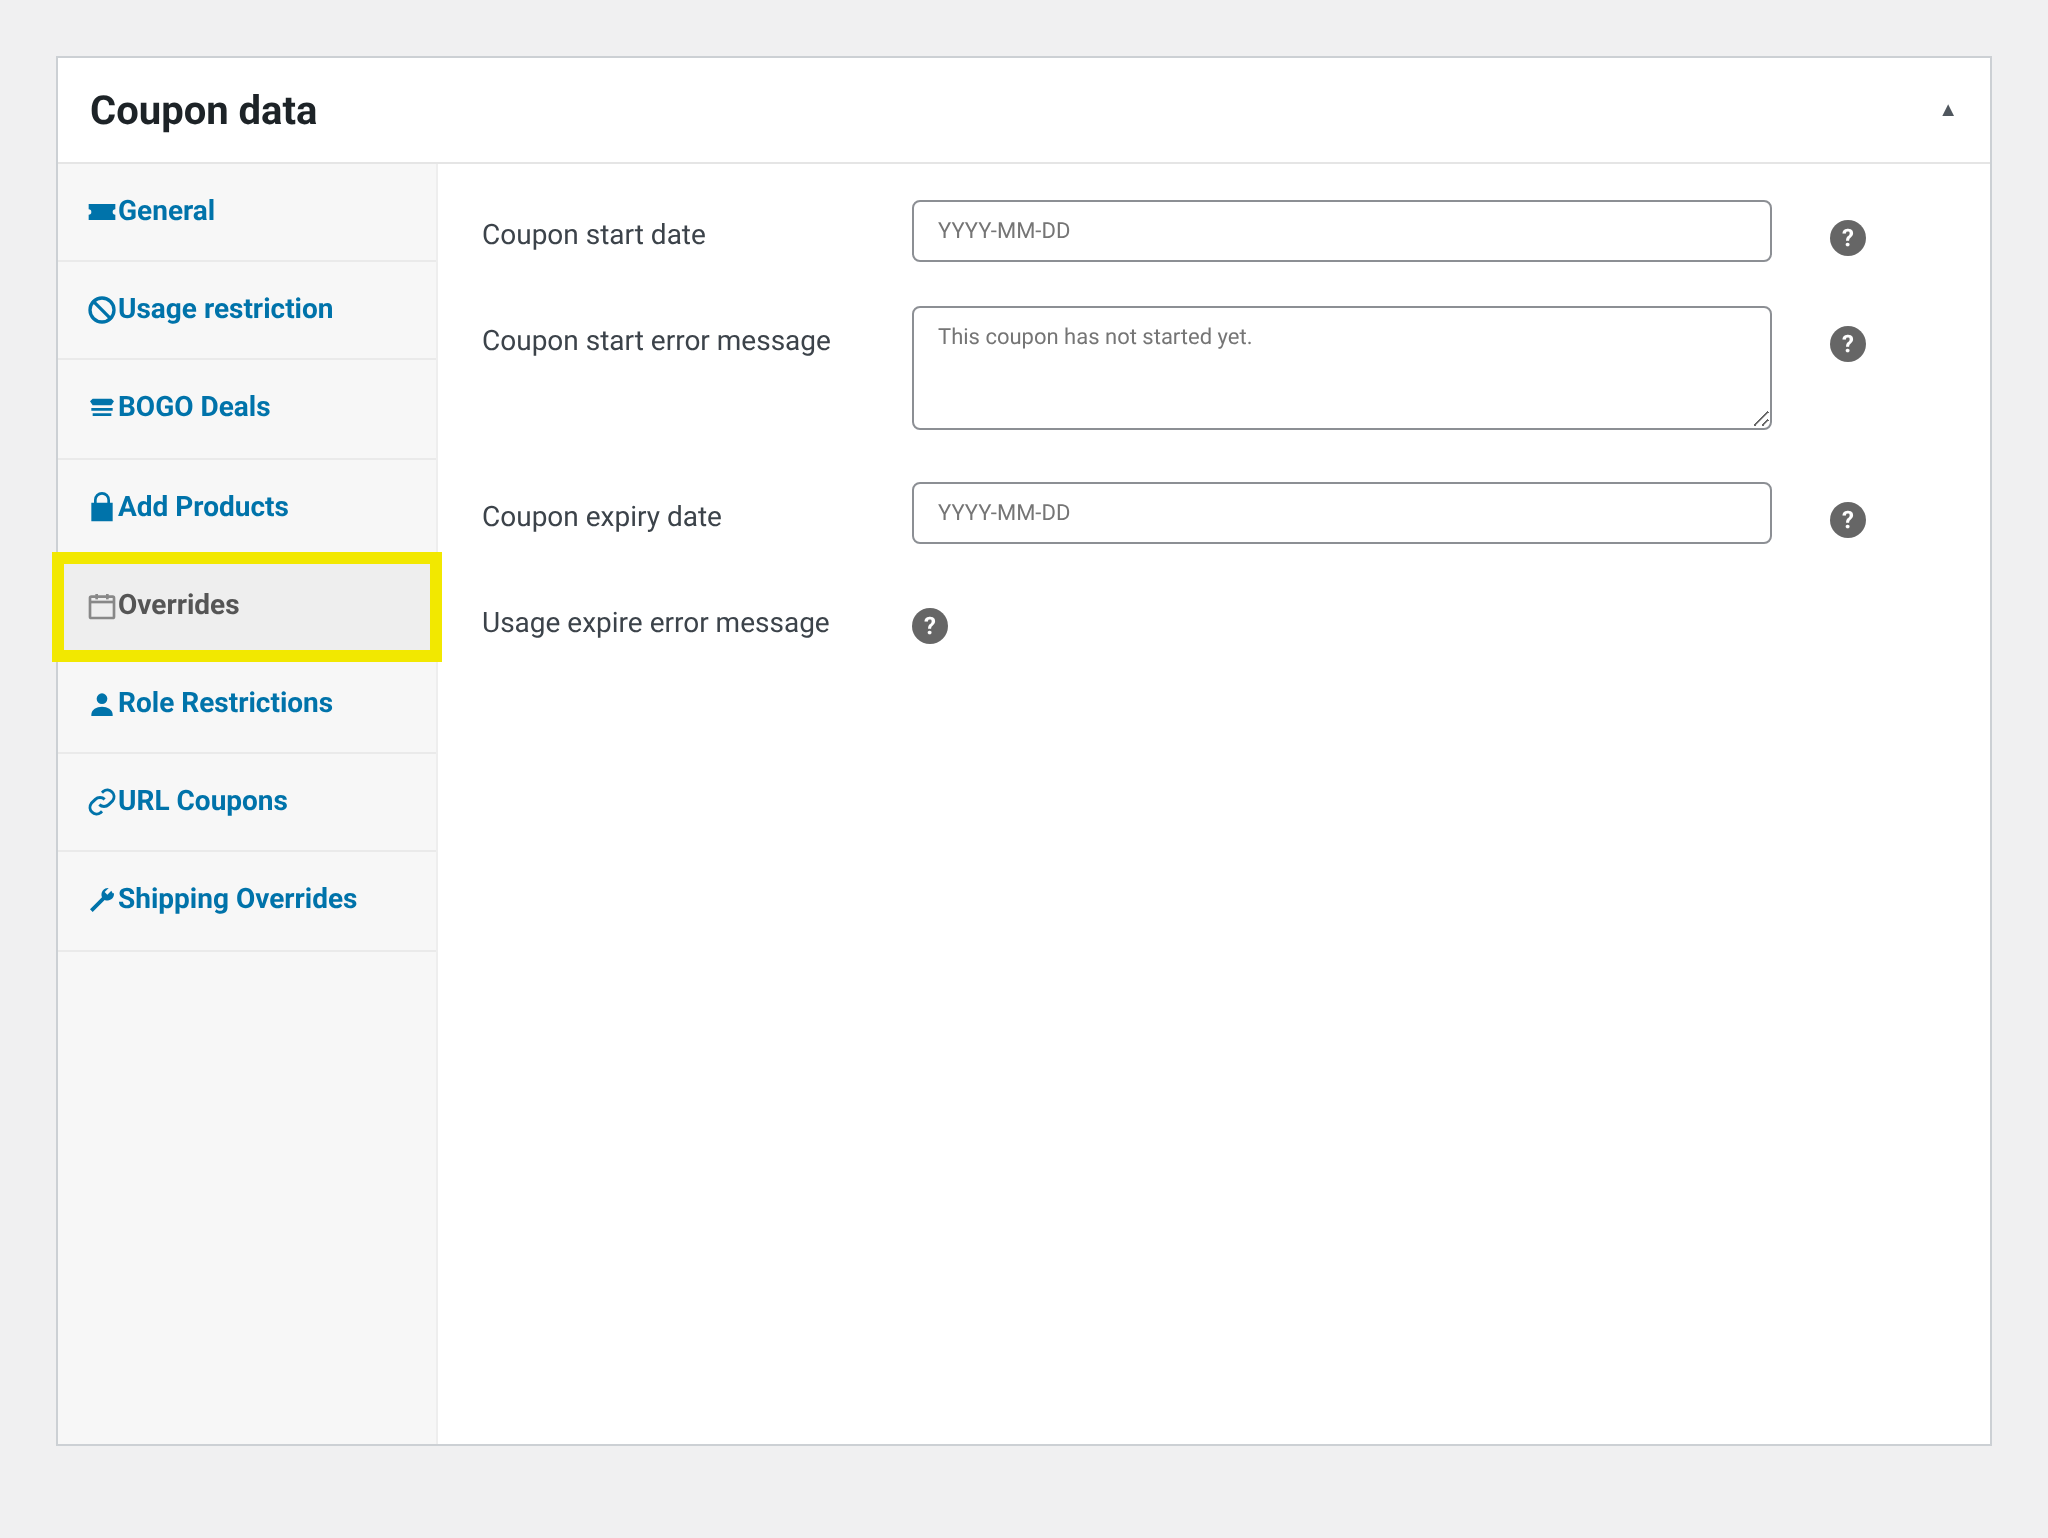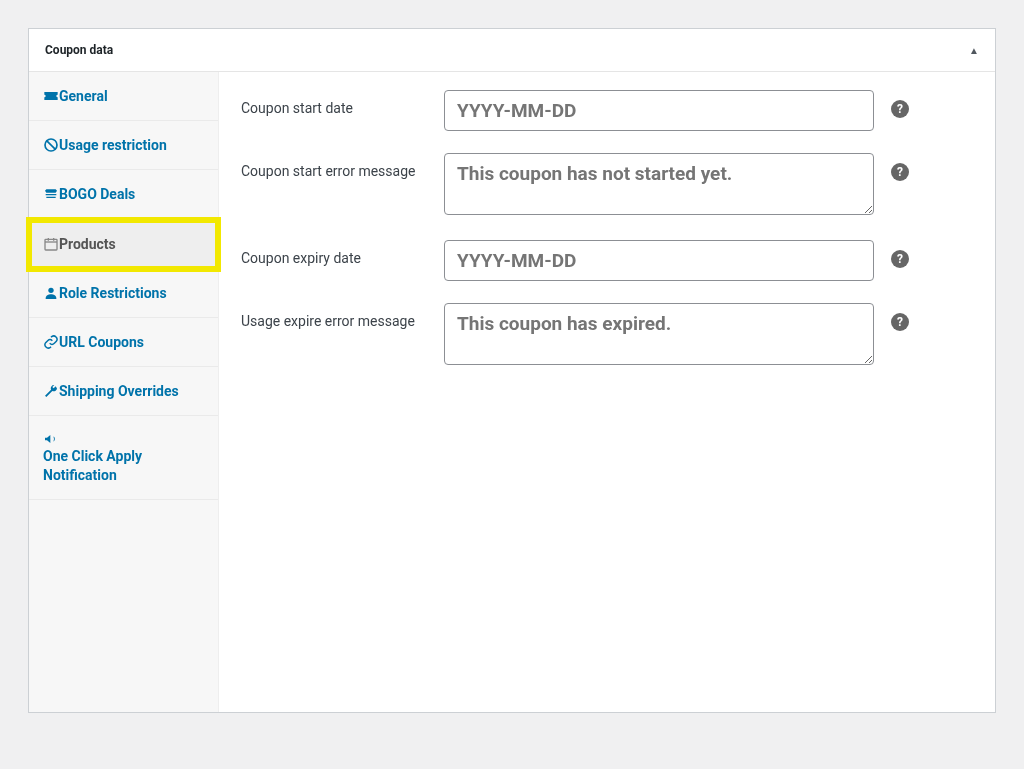--- a/index.html
+++ b/index.html
@@ -17,21 +17,21 @@
   }
   .panel-header {
     display: flex;
     align-items: center;
     justify-content: space-between;
     padding: 14px 16px;
     border-bottom: 1px solid #e5e5e5;
     cursor: pointer;
   }
   .panel-header h2 {
-    font-size: 12px;
+    font-size: 20px;
     font-weight: 700;
     color: #1d2327;
   }
   .panel-header .caret {
     font-size: 10px;
     color: #50575e;
   }
   .panel-body {
     display: flex;
     min-height: 640px;
@@ -75,44 +75,43 @@
     font-size: 14px;
   }
   .content {
     flex: 1;
     padding: 18px 22px;
   }
   .form-row {
     display: flex;
     align-items: flex-start;
     margin-bottom: 22px;
-    gap: 17px;
+    gap: 29px;
   }
   .form-row label {
     width: 186px;
     padding-top: 8px;
     font-size: 14px;
     color: #3c434a;
     line-height: 1.5;
     flex-shrink: 0;
   }
   .form-row .field {
     flex: 1;
     max-width: 430px;
   }
   input[type="text"], textarea {
     width: 100%;
     padding: 8px 12px;
     border: 1px solid #8c8f94;
     border-radius: 4px;
-    font-size: 19px;
+    font-size: 11px;
     font-family: inherit;
     color: #2c3338;
     background: #fff;
-    font-weight: bold;
   }
   input[type="text"]::placeholder, textarea::placeholder {
     color: #757575;
   }
   textarea {
     resize: both;
     height: 62px;
     min-height: 50px;
   }
   .help {
@@ -166,36 +165,44 @@
 
       <div class="sidebar-item">
         <span class="icon">
           <svg viewBox="0 0 24 24" width="16" height="16" fill="currentColor">
               <path d="M3 7l2-2h14l2 2-2 3H5L3 7zm1 5h16v2H4v-2zm1 4h14v2H5v-2z"></path>
             </svg>
         </span>
         <span class="label">BOGO Deals</span>
       </div>
 
+      <div class="sidebar-item">
+        <span class="icon">
+          <svg viewBox="0 0 24 24" width="16" height="16" fill="currentColor">
+              <path d="M6 8V6a6 6 0 0112 0v2h2v14H4V8h2zm2 0h8V6a4 4 0 00-8 0v2z"></path>
+            </svg>
+        </span>
+        <span class="label">Add Products</span>
+      </div>
 
       <div class="sidebar-item active highlighted">
         <span class="icon">
           <svg viewBox="0 0 24 24" width="16" height="16" fill="none" stroke="currentColor" stroke-width="2">
               <rect x="3" y="5" width="18" height="16" rx="1"></rect>
               <line x1="3" y1="9" x2="21" y2="9"></line>
               <line x1="8" y1="3" x2="8" y2="7"></line>
               <line x1="16" y1="3" x2="16" y2="7"></line>
               <line x1="7" y1="13" x2="7" y2="13"></line>
               <line x1="12" y1="13" x2="12" y2="13"></line>
               <line x1="17" y1="13" x2="17" y2="13"></line>
               <line x1="7" y1="17" x2="7" y2="17"></line>
               <line x1="12" y1="17" x2="12" y2="17"></line>
             </svg>
         </span>
-        <span class="label">Products</span>
+        <span class="label">Overrides</span>
       </div>
 
       <div class="sidebar-item multiline">
         <span class="icon">
           <svg viewBox="0 0 24 24" width="16" height="16" fill="currentColor">
               <circle cx="12" cy="8" r="4"></circle>
               <path d="M4 20c0-4 4-6 8-6s8 2 8 6v1H4v-1z"></path>
             </svg>
         </span>
         <span class="label">Role Restrictions</span>
@@ -213,28 +220,20 @@
 
       <div class="sidebar-item multiline">
         <span class="icon">
           <svg viewBox="0 0 24 24" width="16" height="16" fill="currentColor">
               <path d="M21 7a5 5 0 01-7 5L5 21l-2-2 9-9a5 5 0 015-7l-3 3 2 2 3-3c.6.9 1 1.9 1 2z"></path>
             </svg>
         </span>
         <span class="label">Shipping Overrides</span>
       </div>
 
-      <div class="sidebar-item multiline">
-        <span class="icon">
-          <svg viewBox="0 0 24 24" width="16" height="16" fill="currentColor">
-              <path d="M3 10v4h3l5 4V6l-5 4H3zm13-2a6 6 0 010 8v-2a4 4 0 000-4V8z"></path>
-            </svg>
-        </span>
-        <span class="label">One Click Apply Notification</span>
-      </div>
 
     </div>
 
     <div class="content">
 
       <div class="form-row">
         <label>Coupon start date</label>
         <div class="field">
           <input type="text" placeholder="YYYY-MM-DD" style="">
         </div>
@@ -252,22 +251,19 @@
       <div class="form-row">
         <label>Coupon expiry date</label>
         <div class="field">
           <input type="text" placeholder="YYYY-MM-DD" style="">
         </div>
         <span class="help">?</span>
       </div>
 
       <div class="form-row">
         <label>Usage expire error message</label>
-        <div class="field">
-          <textarea placeholder="This coupon has expired." style=""></textarea>
-        </div>
         <span class="help">?</span>
       </div>
 
     </div>
 
   </div>
 </div>
 
 </body></html>

